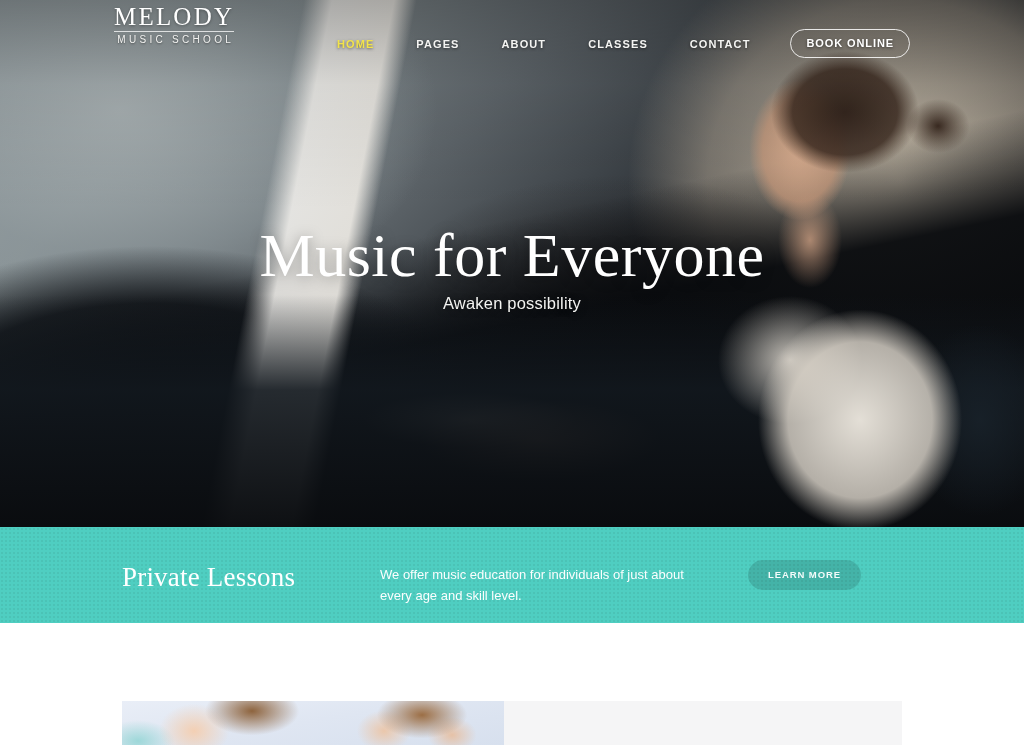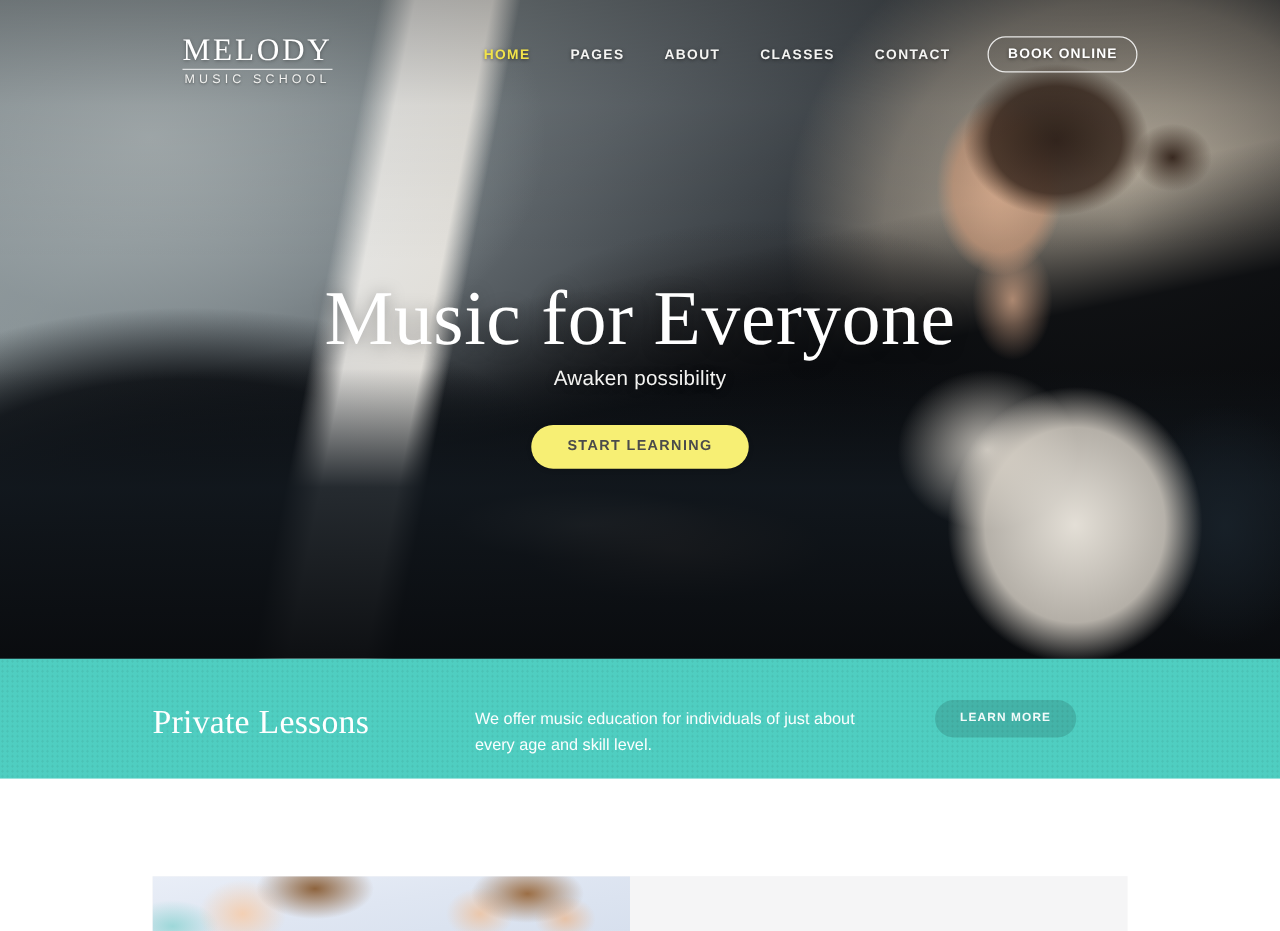--- a/index.html
+++ b/index.html
@@ -82,25 +82,24 @@
     width: 1024px;
     height: 76px;
     display: flex;
     align-items: center;
     z-index: 6;
   }
 
   .logo {
     position: absolute;
     left: 114px;
-    top: 28px;
-    text-align: center;
-    text-decoration: none;
-    color: #ffffff;
-    margin-left: 32px;
+    top: 4px;
+    text-align: right;
+    text-decoration: none;
+    color: #ffffff;
   }
   .logo-main {
     display: block;
     font-family: "Liberation Serif", serif;
     font-size: 25px;
     line-height: 26px;
     letter-spacing: 2.2px;
     color: #ffffff;
     text-shadow: 0 1px 3px rgba(0,0,0,0.35);
   }
@@ -117,21 +116,21 @@
     color: #f2f2f0;
     text-shadow: 0 1px 2px rgba(0,0,0,0.4);
   }
 
   .nav-links {
     position: absolute;
     right: 114px;
     top: 29px;
     display: flex;
     align-items: center;
-    gap: 4px;
+    gap: 14px;
     list-style: none;
   }
   .nav-links li { display: block; }
   .nav-link {
     display: block;
     padding: 0 14px;
     font-size: 11px;
     font-weight: bold;
     letter-spacing: 1.1px;
     color: #f4f4f2;
@@ -325,21 +324,20 @@
         </li>
         <li>
           <a class="nav-cta" href="#">BOOK ONLINE</a>
         </li>
       </ul>
     </nav>
 
     <div class="hero-copy">
       <h1 class="hero-title">Music for Everyone</h1>
       <p class="hero-sub">Awaken possibility</p>
-      <a class="hero-btn" href="#">START LEARNING</a>
     </div>
   </section>
 
   <section class="band">
     <div class="band-inner">
       <h2 class="band-title">Private Lessons</h2>
       <p class="band-text">We offer music education for individuals of just about every age and skill level.</p>
     </div>
   </section>
 

